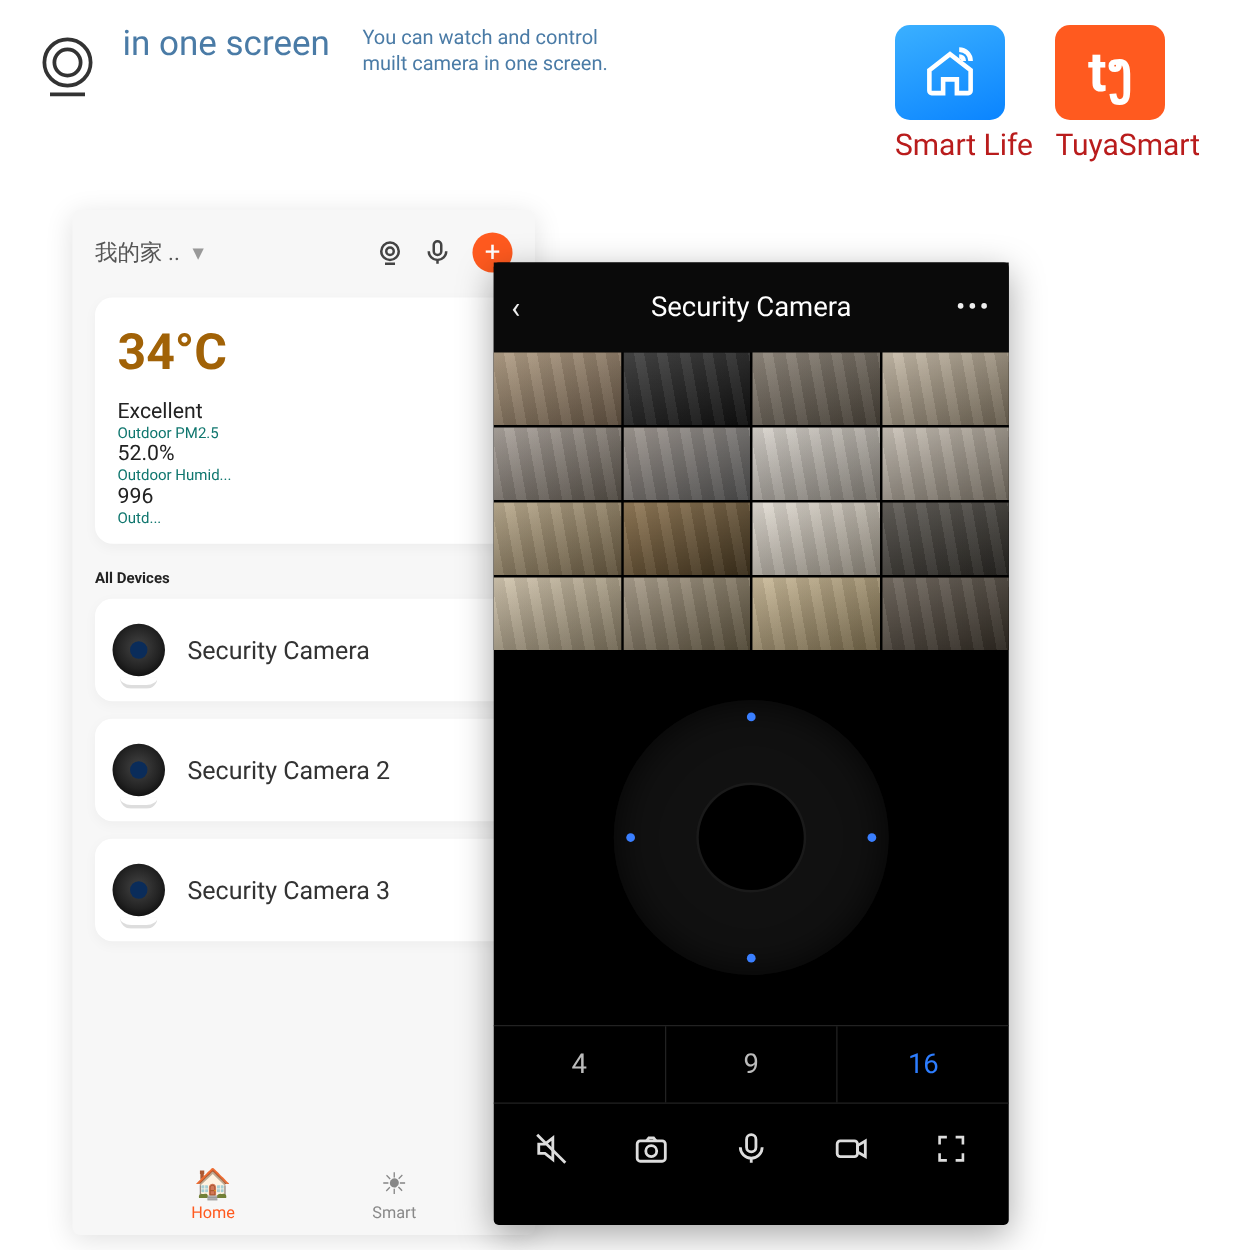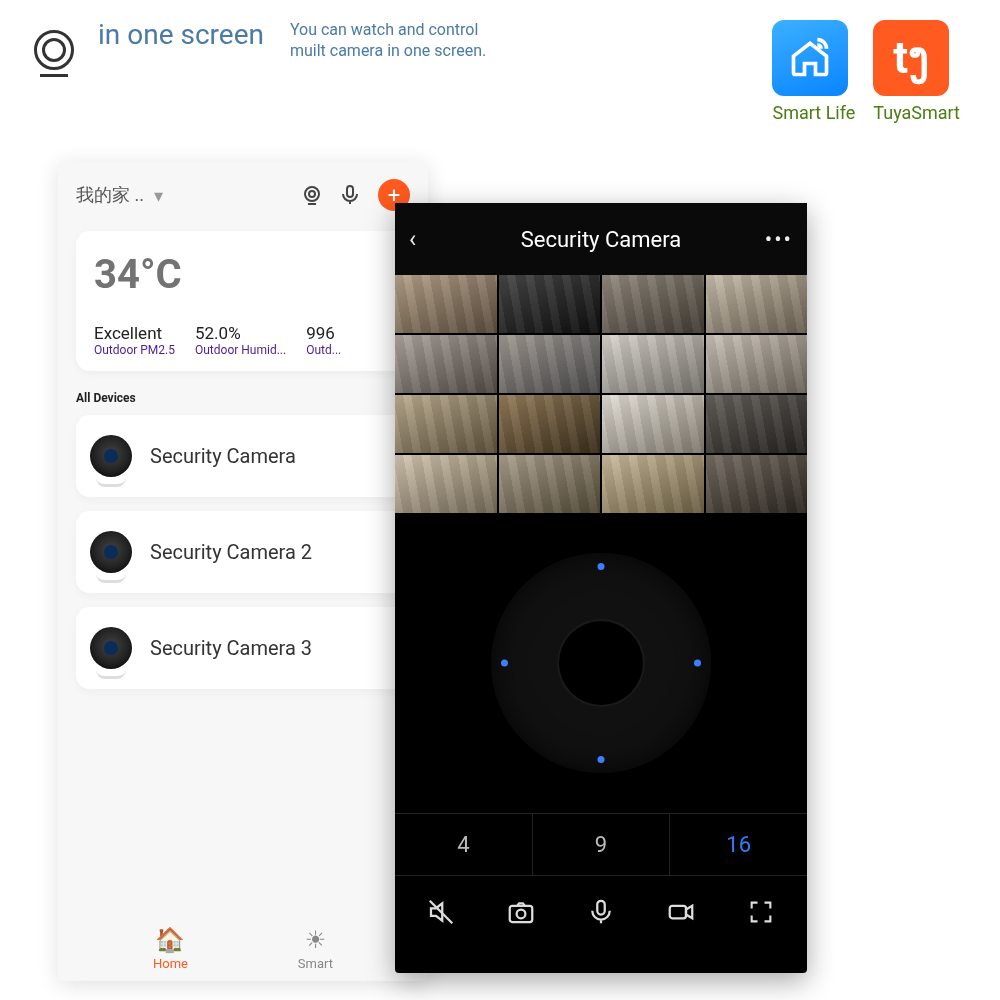--- a/index.html
+++ b/index.html
@@ -8,38 +8,38 @@
 .top-header { display: flex; align-items: flex-start; padding: 20px 30px 10px 30px; gap: 20px; }
 .header-icon { width: 48px; height: 48px; display: flex; align-items: center; justify-content: center; margin-top: 6px; }
 .camera-outline { width: 40px; height: 40px; border: 3px solid #333; border-radius: 50%; display:flex; align-items:center; justify-content:center; position:relative;}
 .camera-outline::before{content:""; width:18px; height:18px; border:3px solid #333; border-radius:50%;}
 .camera-outline::after{content:""; position:absolute; bottom:-10px; left:50%; transform:translateX(-50%); width:28px; height:3px; background:#333;}
 .header-title { font-size: 28px; color: #4a7ba6; line-height: 1.1; }
 .header-sub { font-size: 16px; color: #4a7ba6; line-height: 1.3; margin-left: 6px; }
 
 .app-badges { display: flex; gap: 18px; margin-left: auto; padding-right: 10px; }
 .badge { text-align: center; }
-.badge-icon { width: 76px; height: 76px; border-radius: 12px; display:flex; align-items:center; justify-content:center; color:#fff; font-size:40px;}
+.badge-icon { width: 88px; height: 76px; border-radius: 12px; display:flex; align-items:center; justify-content:center; color:#fff; font-size:40px;}
 .badge-blue { background: linear-gradient(160deg,#3bb0ff,#0a84ff); }
 .badge-orange { background: #ff5a1f; }
-.badge-label { font-size: 18px; color:#4d7c0f; margin-top:6px;text-align:right;}
+.badge-label { font-size: 24px; color:#b91c1c; margin-top:6px;}
 
 .phones-area { position: relative; width: 100%; height: 860px; margin-top: 10px; }
 
 
 .phone-left { position:absolute; left:58px; top:18px; width:370px; height:820px; background:#f7f7f7; border-radius:6px; box-shadow:0 4px 22px rgba(0,0,0,0.12); padding:18px 18px 0 18px;}
 .pl-top { display:flex; align-items:center; gap:10px; font-size:18px; color:#555; }
 .pl-top .spacer{flex:1;}
 .pl-top .icon-btn{ width:28px; height:28px; display:flex; align-items:center; justify-content:center; color:#555;}
 .plus-btn{ width:32px; height:32px; border-radius:50%; background:#ff5a1f; color:#fff; display:flex; align-items:center; justify-content:center; font-size:22px; margin-left:4px;}
 .weather-card{ background:#fff; border-radius:14px; padding:20px 18px 14px 18px; margin-top:20px; box-shadow: 0 3px 10px rgba(0,0,0,0.04);}
-.temp{ font-size:40px; font-weight:700; color:#737373;}
-.metrics{ display:flex; gap:20px; margin-top:25px;}
+.temp{ font-size:40px; font-weight:700; color:#a16207;}
+.metrics{ display:flex; margin-top:14px;flex-direction:column;}
 .metric-val{ font-size:17px; color:#222;}
-.metric-lab{ font-size:12px; color:#4c1d95;}
+.metric-lab{ font-size:12px; color:#0f766e;}
 .section-h{ font-size:12px; font-weight:700; color:#222; margin:20px 0 10px 0;}
 .device-card{ background:#fff; border-radius:14px; padding:20px 14px; display:flex; align-items:center; gap:18px; margin-bottom:14px; box-shadow: 0 3px 10px rgba(0,0,0,0.04);}
 .cam-thumb{ width:42px; height:42px; border-radius:50%; background: radial-gradient(circle at 50% 45%, #444 0%, #222 55%, #111 75%); position:relative;}
 .cam-thumb::before{content:""; position:absolute; left:50%; top:50%; transform:translate(-50%,-50%); width:14px; height:14px; border-radius:50%; background:#0a2c5a;}
 .cam-stand{ position:relative;}
 .cam-stand::after{content:""; position:absolute; bottom:-10px; left:50%; transform:translateX(-50%); width:30px; height:6px; border-bottom:3px solid #ddd; border-radius:0 0 10px 10px;}
 .device-name{ font-size:20px; color:#333;}
 .bottom-tabs{ position:absolute; bottom:10px; left:0; right:0; display:flex; justify-content:space-around; padding:0 40px;}
 .tab{ text-align:center; font-size:13px; color:#888;}
 .tab.active{ color:#ff5a1f;}

